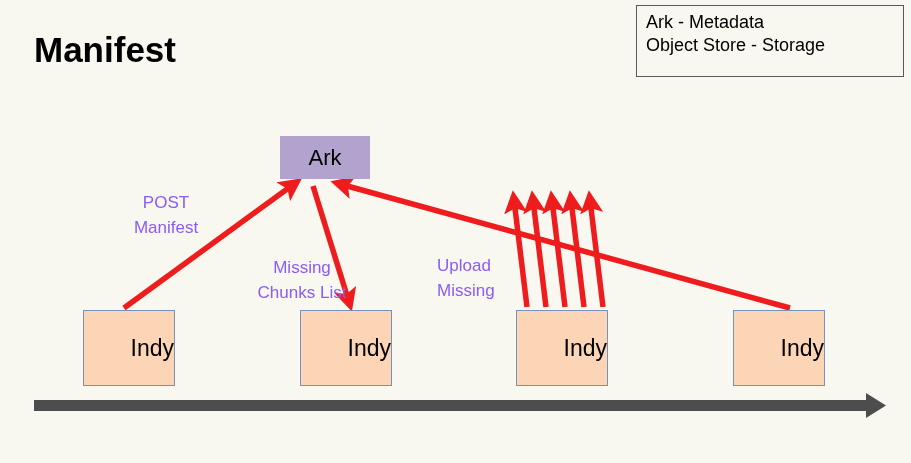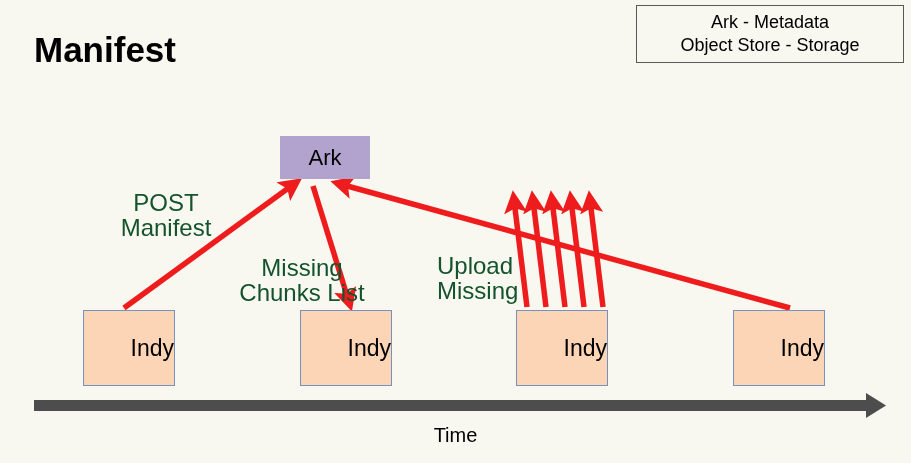--- a/index.html
+++ b/index.html
@@ -38,25 +38,25 @@
     color: #000000;
     letter-spacing: 0px;
     white-space: nowrap;
   }
 
   .legend-box {
     position: absolute;
     left: 636px;
     top: 5px;
     width: 268px;
-    padding: 5px 9px 5px 9px;
+    padding: 5px 9px 19px 9px;
     box-sizing: border-box;
     border: 1px solid #595959;
     background: #f8f7f0;
-    text-align: center;
+    text-align: left;
     font-size: 18px;
     line-height: 23px;
     color: #000000;
   }
   .legend-line { display: block; white-space: nowrap; }
 
   .node {
     position: absolute;
     box-sizing: border-box;
     display: flex;
@@ -91,22 +91,22 @@
     font-size: 23px;
     justify-content: flex-end;
   }
   .indy-1 { left: 83px; }
   .indy-2 { left: 300px; }
   .indy-3 { left: 516px; }
   .indy-4 { left: 733px; }
 
   .edge-label {
     position: absolute;
-    color: #14532d;
-    font-size: 24px;
+    color: #8b5cf6;
+    font-size: 17px;
     line-height: 25px;
     white-space: nowrap;
   }
   .lbl-post      { left: 110px; top: 190px; text-align: center; width: 112px; }
   .lbl-missing   { left: 222px; top: 255px; text-align: center; width: 160px; }
   .lbl-upload    { left: 437px; top: 253px; text-align: left;  width: 86px; }
   .lbl-finalize  { left: 718px; top: 251px; text-align: center; width: 160px; }
   .edge-label span { display: block; }
 
   .time-label {
@@ -180,15 +180,14 @@
     <span>Missing</span>
     <span>Chunks List</span>
   </div>
 
   <div class="edge-label lbl-upload">
     <span>Upload</span>
     <span>Missing</span>
   </div>
 
 
-  <div class="time-label">Time</div>
 
 </div>
 
 </body></html>

